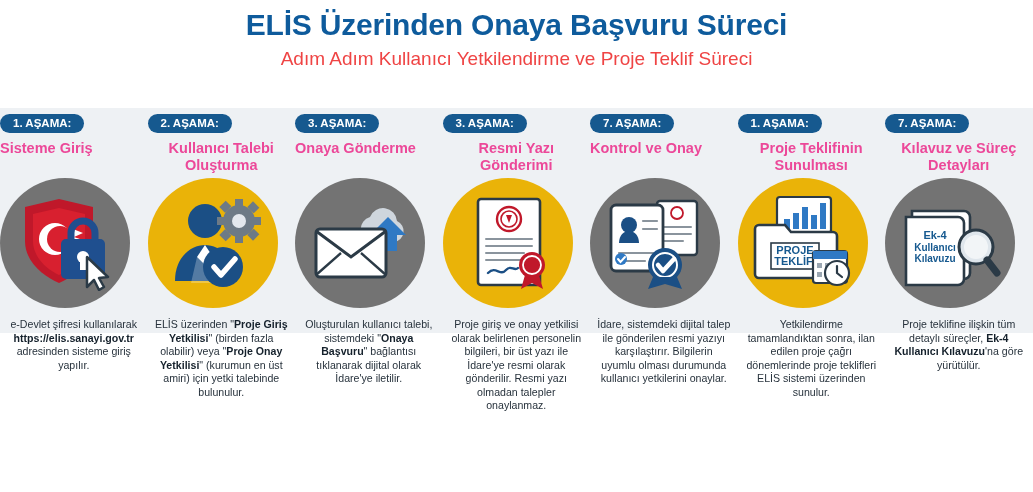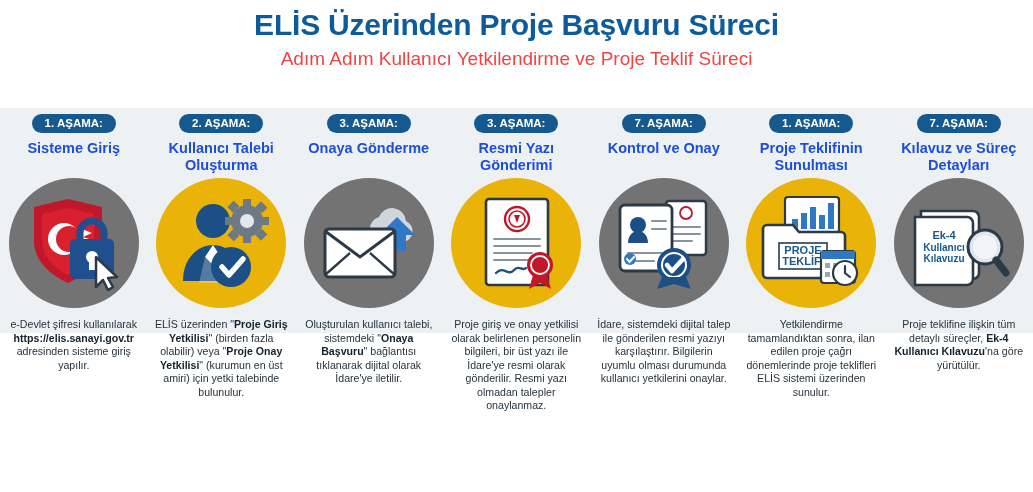--- a/index.html
+++ b/index.html
@@ -63,37 +63,37 @@
     width: 1033px;
     display: flex;
     flex-direction: row;
     align-items: flex-start;
   }
   .col {
     width: 147.5px;
     position: relative;
     display: flex;
     flex-direction: column;
-    align-items: center;
+    align-items: flex-start;
   }
   .stage-pill {
     background: #16598f;
     color: #ffffff;
     font-size: 11.5px;
     font-weight: bold;
     border-radius: 11px;
     padding: 3px 13px 4px 13px;
     margin-top: 4px;
     white-space: nowrap;
   }
   .stage-name {
     margin-top: 7px;
     font-size: 14.5px;
     font-weight: bold;
-    color: #1d4ed8;
+    color: #ec4899;
     text-align: center;
     line-height: 1.15;
     min-height: 34px;
   }
   .circle-wrap {
     margin-top: 4px;
     width: 130px;
     height: 130px;
     border-radius: 50%;
     background: #737373;
@@ -113,21 +113,21 @@
     padding: 0 7px;
   }
   .desc b { font-weight: bold; color: #14202b; }
 </style>
 </head>
 <body>
 
 <div class="infographic">
 
   <div class="header">
-    <div class="title">ELİS Üzerinden Proje Başvuru Süreci</div>
+    <div class="title">ELİS Üzerinden Onaya Başvuru Süreci</div>
     <div class="subtitle">Adım Adım Kullanıcı Yetkilendirme ve Proje Teklif Süreci</div>
   </div>
 
   <div class="band">
     <div class="band-grey"></div>
   </div>
 
   <div class="columns">
 
     <div class="col">

